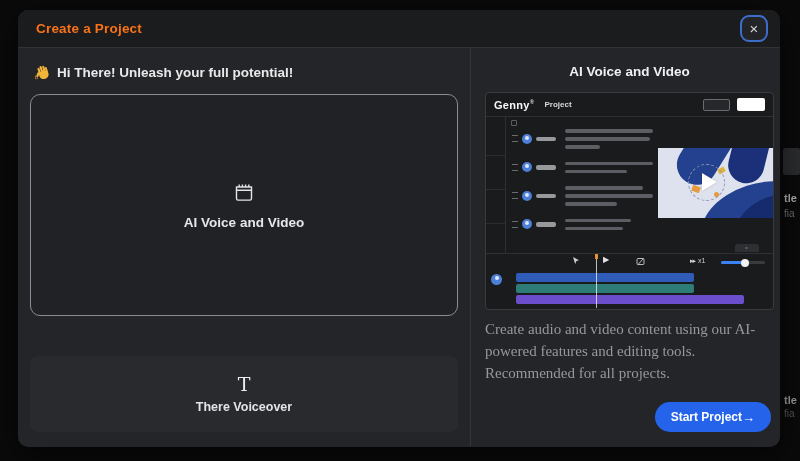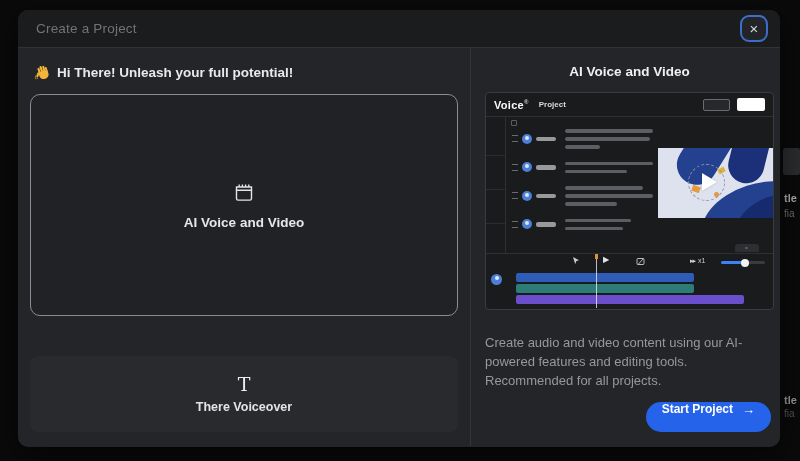--- a/index.html
+++ b/index.html
@@ -15,21 +15,21 @@
   .frag.f2 { top:208px; color:#6e6f72; font-weight:normal; font-size:10px; }
   .frag.f3 { top:394px; color:#98999b; }
   .frag.f4 { top:408px; color:#56575a; font-weight:normal; font-size:10px; }
 
   
   .modal { position:absolute; left:18px; top:10px; width:762px; height:437px;
            background:#242528; border-radius:10px; overflow:hidden;
            box-shadow:0 8px 30px rgba(0,0,0,.6); }
   .modal-header { position:relative; height:38px; background:#1b1c1e; border-bottom:1px solid #323336;
                   display:flex; align-items:center; padding:0 14px 0 18px; }
-  .modal-title { color:#737373; font-size:13.5px; font-weight:normal; letter-spacing:.2px; }
+  .modal-title { color:#f97316; font-size:13.5px; font-weight:bold; letter-spacing:.2px; }
   .close-btn { position:absolute; right:12px; top:5px; width:28px; height:27px;
                border:2px solid #3e6cc9; border-radius:9px; background:#232427;
                color:#d8d8da; font-size:15px; line-height:23px; text-align:center; cursor:pointer; }
 
   .modal-body { display:flex; height:398px; }
 
   
   .left-pane { width:455px; padding:16px 12px 0 12px;text-align:center; }
   .greeting { display:flex; align-items:center; gap:6px; color:#e9e9ea; font-size:13.5px; font-weight:bold; padding-left:4px; }
   .primary-card { margin-top:13px; height:222px; border:1px solid #8b8d92; border-radius:10px;
@@ -96,25 +96,25 @@
   .vol-tab { position:absolute; right:14px; top:-10px; width:24px; height:8px; background:#2e2f33; border-radius:3px 3px 0 0; }
   .vol-tab::after { content:""; position:absolute; left:10px; top:3px; width:3px; height:2px; background:#5a5b5e; border-radius:1px; }
 
   .track-area { position:absolute; left:30px; top:19px; display:flex; flex-direction:column; gap:2px; }
   .track { height:9px; border-radius:2px; }
   .track-avatar { position:absolute; left:5px; top:20px; width:11px; height:11px; border-radius:50%; background:#4b7fd8; }
   .track-avatar::after { content:""; position:absolute; left:3.5px; top:2px; width:4px; height:4px; border-radius:50%; background:#e2e8f5; }
   .playhead { position:absolute; left:110px; top:0px; width:1px; height:54px; background:rgba(245,245,245,.75); }
   .playhead-cap { position:absolute; left:109px; top:0px; width:3px; height:5px; background:#e09136; }
 
-  .pv-desc { margin-top:24px; width:288px; color:#97989b; font-size:13px; line-height:1.45; }
+  .pv-desc { margin-top:9px; width:288px; color:#97989b; font-size:15px; line-height:1.45;font-family:Liberation Serif, serif; }
 
   .start-btn { position:absolute; right:9px; bottom:14px; height:30px; padding:0 16px;
                background:#2563eb; border:none; border-radius:999px; color:#ffffff;
-               font-size:12px; font-weight:bold; display:flex; gap:9px; cursor:pointer;
+               font-size:12px; font-weight:bold; display:flex; align-items:center; cursor:pointer;
                font-family:"Liberation Sans","DejaVu Sans",sans-serif; }
   .start-arrow { font-weight:normal; font-size:13px; }
 
   .icon-svg { display:block; }
 </style>
 </head>
 <body>
 
 <div class="stage">
 
@@ -166,21 +166,21 @@
             <span class="mini-card-label">There Voiceover</span>
           </div>
         </div>
       </div>
 
       <div class="right-pane">
         <div class="right-heading">AI Voice and Video</div>
 
         <div class="preview">
           <div class="pv-topbar">
-            <span class="pv-brand"><span>Voice</span><sup>®</sup></span>
+            <span class="pv-brand"><span>Genny</span><sup>®</sup></span>
             <span class="pv-mode">Project</span>
             <span class="pv-btn-ghost"></span>
             <span class="pv-btn-solid"></span>
           </div>
 
           <div class="pv-main">
             <div class="pv-ruler">
               <div class="pv-tick" style="top:38px"></div>
               <div class="pv-tick" style="top:72px"></div>
               <div class="pv-tick" style="top:106px"></div>

